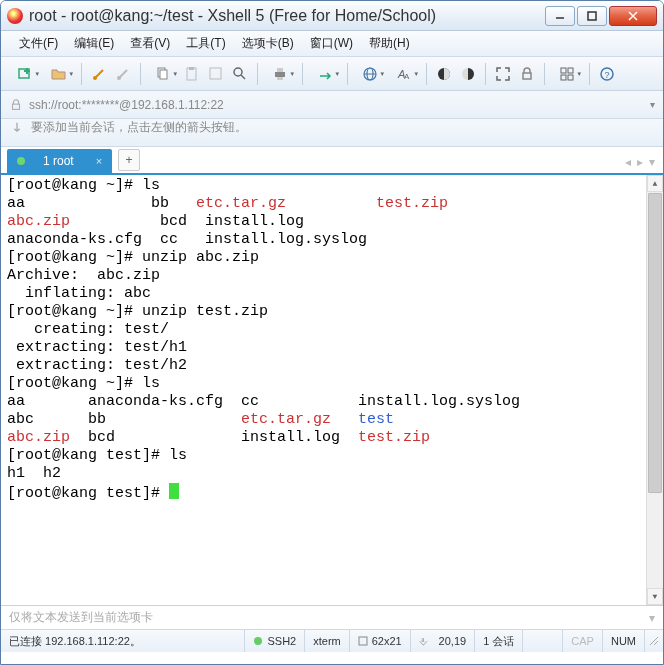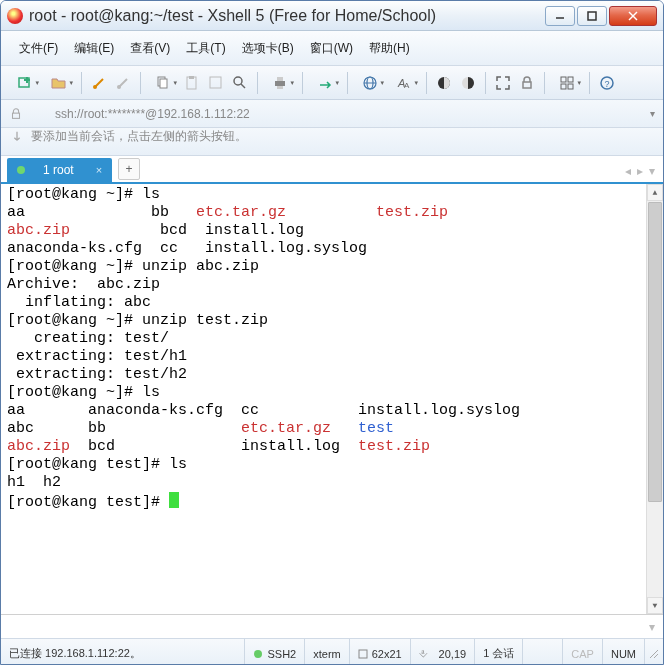--- a/index.html
+++ b/index.html
@@ -8,33 +8,33 @@
 
 .titlebar { height: 30px; background: linear-gradient(#fdfefe, #eaf1f8 50%, #dce8f5); display: flex; align-items: center; padding: 0 6px; border-bottom: 1px solid #b8c8d8; }
 .titlebar .app-icon { width: 16px; height: 16px; margin-right: 6px; background: radial-gradient(circle at 40% 35%, #ff8 10%, #e33 55%, #a11); border-radius: 50%; }
 .titlebar .title { flex: 1; color: #333; font-size: 16px; }
 .win-controls { display: flex; }
 .win-btn { width: 30px; height: 20px; margin-left: 2px; border: 1px solid #8aa8c8; border-radius: 3px; background: linear-gradient(#fefefe, #e2ecf5); display: flex; align-items: center; justify-content: center; font-size: 10px; color: #333; }
 .win-btn.close { background: linear-gradient(#f39d8b, #e4684a 45%, #d43b16); color: #fff; width: 48px; border-color: #a33; }
 .win-btn.close svg { stroke: #fff; }
 
 
-.menubar { height: 35px; background: linear-gradient(#fafcfe, #e8f0f8); display: flex; align-items: center; padding: 2px 10px; border-bottom: 1px solid #d0dae6; }
+.menubar { height: 26px; background: linear-gradient(#fafcfe, #e8f0f8); display: flex; align-items: center; padding: 2px 10px; border-bottom: 1px solid #d0dae6; }
 .menubar .menu-item { padding: 3px 8px; color: #222; cursor: default; }
 
 
 .toolbar { height: 34px; background: linear-gradient(#f8fafd, #e4edf6); display: flex; align-items: center; padding: 0 8px; border-bottom: 1px solid #c8d4e2; gap: 2px; }
 .tool-btn { width: 22px; height: 22px; display: flex; align-items: center; justify-content: center; color: #555; border-radius: 2px; }
 .tool-btn.dd { width: 32px; position: relative; }
 .tool-btn.dd::after { content: "▾"; font-size: 7px; position: absolute; right: 2px; top: 7px; color: #666; }
 .tool-sep { width: 1px; height: 22px; background: #c0cddb; margin: 0 4px; }
 .tool-btn svg { width: 16px; height: 16px; }
 
 
-.addressbar { height: 28px; background: linear-gradient(#f4f8fc, #e8f0f8); display: flex; align-items: center; padding: 0 8px; border-bottom: 1px solid #d0dae6; gap: 26px; }
+.addressbar { height: 28px; background: linear-gradient(#f4f8fc, #e8f0f8); display: flex; align-items: center; padding: 0 8px; border-bottom: 1px solid #d0dae6; }
 .addressbar .lock { width: 14px; height: 14px; margin-right: 6px; color: #888; }
 .addressbar .addr { flex: 1; color: #888; font-size: 12px; font-family: Tahoma, sans-serif; }
 .addressbar .dd { color: #888; font-size: 10px; }
 
 
 .infobar { height: 28px; background: linear-gradient(#f4f8fc, #e8f0f8); display: flex; padding: 0 8px; border-bottom: 1px solid #d0dae6; color: #888; }
 .infobar .arrow-icon { width: 16px; height: 16px; margin-right: 6px; display: flex; align-items: center; justify-content: center; color: #888; }
 
 
 .tabbar { height: 28px; background: #fff; display: flex; align-items: flex-end; border-bottom: 2px solid #3091d0; padding-left: 6px; }
@@ -51,21 +51,21 @@
 .c-blue { color: #2e5fd0; }
 .cursor { display: inline-block; width: 10px; height: 16px; background: #3fdf3f; vertical-align: -2px; }
 .scrollbar-v { position: absolute; right: 0; top: 0; bottom: 0; width: 17px; background: #f0f0f0; border-left: 1px solid #ddd; }
 .scrollbar-v .arrow { height: 17px; background: #f5f5f5; display: flex; align-items: center; justify-content: center; font-size: 8px; color: #666; border: 1px solid #ddd; }
 .scrollbar-v .thumb { margin: 1px; height: 300px; background: #cdcdcd; border: 1px solid #bbb; border-radius: 1px; }
 
 
 .bottom-input { height: 24px; border-top: 1px solid #d0d0d0; display: flex; align-items: center; padding: 0 8px; color: #aaa; background: #fff; }
 
 
-.statusbar { height: 30px; background: linear-gradient(#f6f9fc, #e8f0f8); border-top: 1px solid #d0dae6; display: flex; align-items: flex-end; font-size: 11px; color: #333; }
+.statusbar { height: 23px; background: linear-gradient(#f6f9fc, #e8f0f8); border-top: 1px solid #d0dae6; display: flex; align-items: flex-end; font-size: 11px; color: #333; }
 .statusbar .cell { padding: 0 8px; border-right: 1px solid #cdd8e4; height: 100%; display: flex; align-items: center; gap: 4px; }
 .statusbar .cell.flex { flex: 1; }
 .status-icon { width: 10px; height: 10px; }
 </style>
 </head>
 <body>
 
 <div class="titlebar">
   <div class="app-icon"></div>
   <div class="title">root - root@kang:~/test - Xshell 5 (Free for Home/School)</div>
@@ -275,20 +275,21 @@
     </div>
   <div class="scrollbar-v">
     <div class="arrow">▲</div>
     <div class="thumb"></div>
     <div style="flex:1"></div>
     <div class="arrow" style="position:absolute;bottom:0;width:100%">▼</div>
   </div>
 </div>
 
 <div class="bottom-input">
+  <span>仅将文本发送到当前选项卡</span>
   <span style="margin-left:auto;color:#bbb">▾</span>
 </div>
 
 <div class="statusbar">
   <div class="cell flex">已连接 192.168.1.112:22。</div>
   <div class="cell">
       <svg class="status-icon" viewBox="0 0 10 10">
         <circle cx="5" cy="5" r="4" fill="#6c6"></circle>
       </svg>
       <span>SSH2</span>

